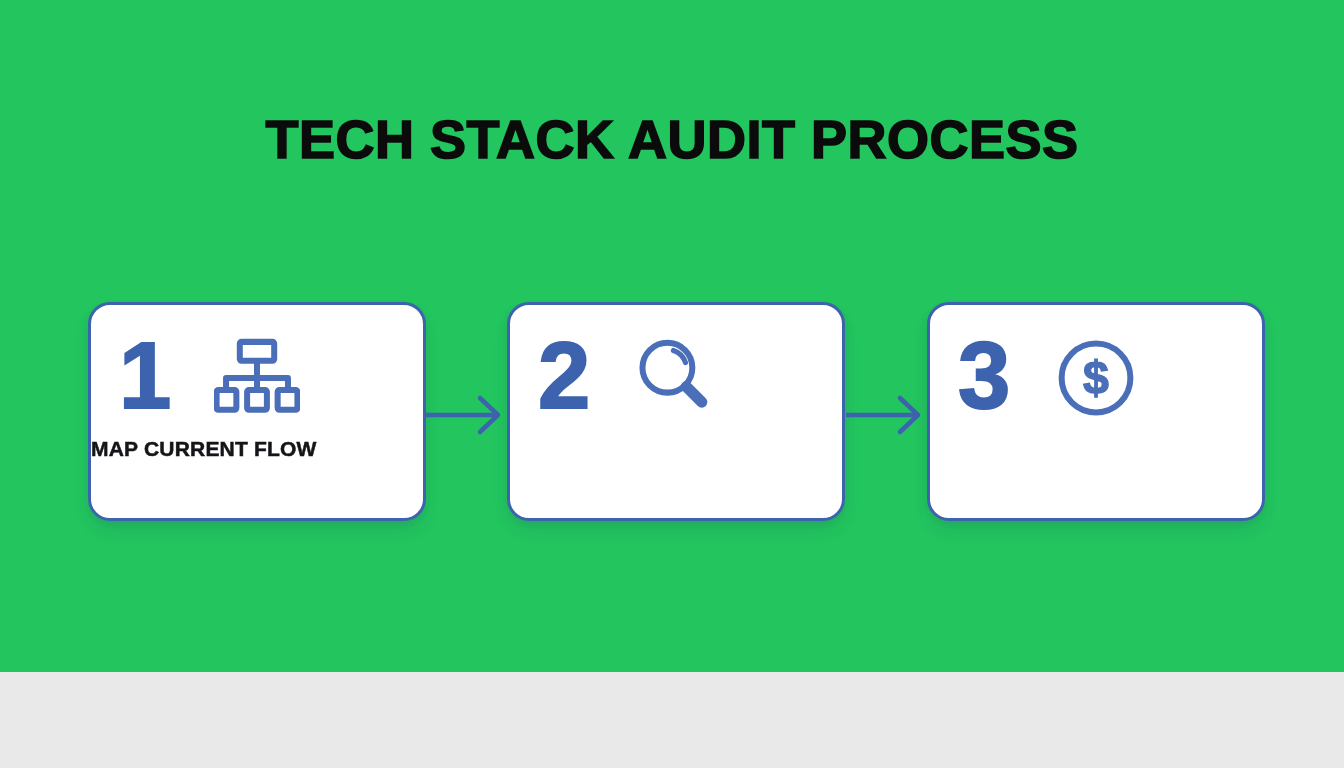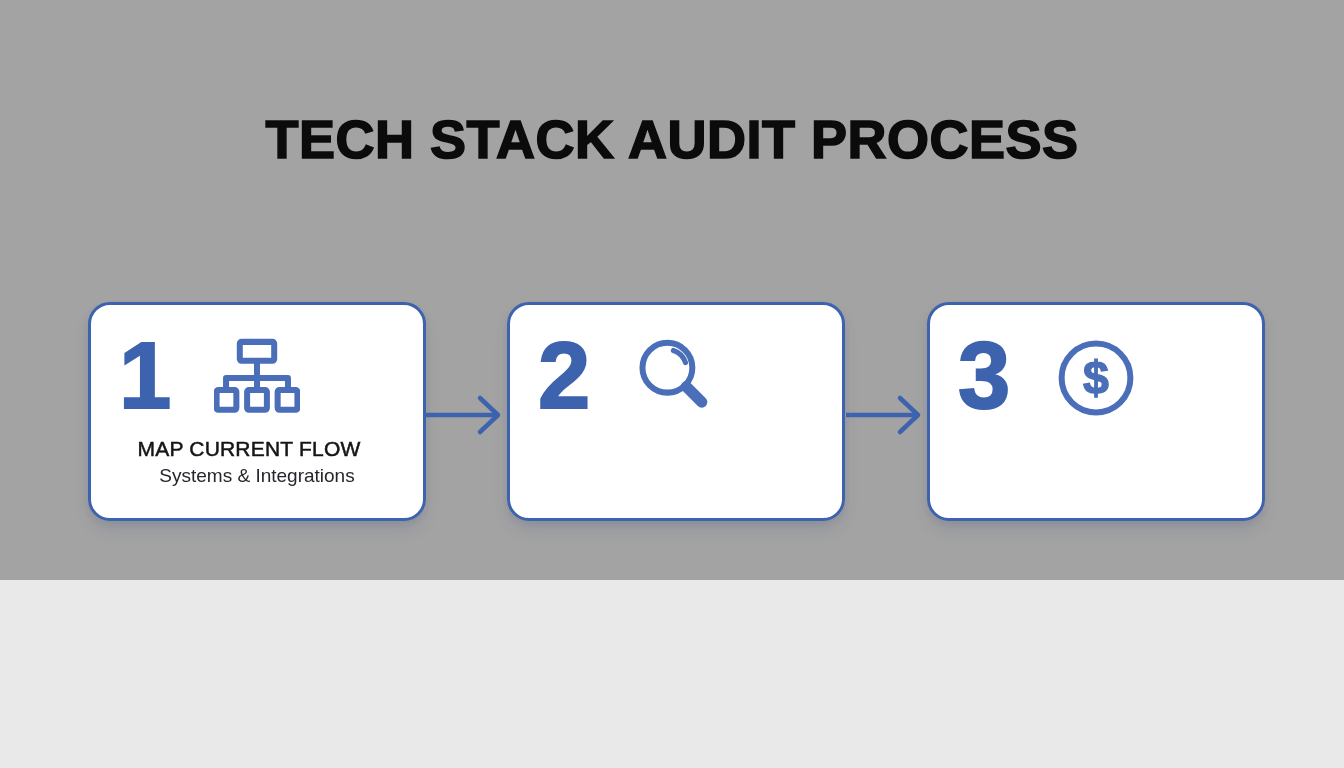--- a/index.html
+++ b/index.html
@@ -1,21 +1,21 @@
 <!DOCTYPE html>
 <html><head>
 <meta charset="utf-8">
 <style>
   html,body{margin:0;padding:0;background:#e9e9ea;}
   *{box-sizing:border-box;}
   .canvas{
     position:relative;
-    width:1344px;height:580px;
+    width:1344px;height:672px;
     margin:0 auto;
-    background:#a3a3a3;
+    background:#22c55e;
     overflow:hidden;
     font-family:"Liberation Sans", sans-serif;
   }
   .main-title{
     position:absolute;
     top:108px;left:0;right:0;
     text-align:center;
     font-size:54px;
     line-height:62px;
     font-weight:700;
@@ -46,24 +46,23 @@
   }
   .step-icon{
     position:absolute;
     top:30px;left:50%;
     transform:translateX(-50%);
     width:86px;height:86px;
   }
   .step-title{
     position:absolute;
     top:130px;left:0;right:16px;
-    text-align:center;
     font-size:21px;
     line-height:28px;
-    font-weight:400;
+    font-weight:700;
     letter-spacing:0.2px;
     color:#141518;
     -webkit-text-stroke:0.5px #141518;
   }
   .step-subtitle{
     position:absolute;
     top:158px;left:0;right:0;
     text-align:center;
     font-size:19px;
     line-height:26px;
@@ -90,21 +89,20 @@
     <svg class="step-icon" viewBox="0 0 100 100" fill="none">
       <rect x="30" y="8" width="40" height="22" rx="2" stroke="#4a6fb8" stroke-width="7"></rect>
       <line x1="50" y1="30" x2="50" y2="50" stroke="#4a6fb8" stroke-width="7"></line>
       <polyline points="14,64 14,50 86,50 86,64" stroke="#4a6fb8" stroke-width="7" stroke-linejoin="round"></polyline>
       <line x1="50" y1="50" x2="50" y2="64" stroke="#4a6fb8" stroke-width="7"></line>
       <rect x="3" y="64" width="23" height="23" rx="2" stroke="#4a6fb8" stroke-width="7"></rect>
       <rect x="38.5" y="64" width="23" height="23" rx="2" stroke="#4a6fb8" stroke-width="7"></rect>
       <rect x="74" y="64" width="23" height="23" rx="2" stroke="#4a6fb8" stroke-width="7"></rect>
     </svg>
     <div class="step-title">MAP CURRENT FLOW</div>
-    <div class="step-subtitle">Systems &amp; Integrations</div>
   </div>
 
   <svg class="connector connector-1" viewBox="0 0 84 48" fill="none">
     <line x1="2" y1="24" x2="72" y2="24" stroke="#3d63ae" stroke-width="4.5"></line>
     <polyline points="56,7 74,24 56,41" stroke="#3d63ae" stroke-width="4.5" stroke-linecap="round" stroke-linejoin="round"></polyline>
   </svg>
 
   <div class="step-card card-2">
     <div class="step-number">2</div>
     <svg class="step-icon" viewBox="0 0 100 100" fill="none">

